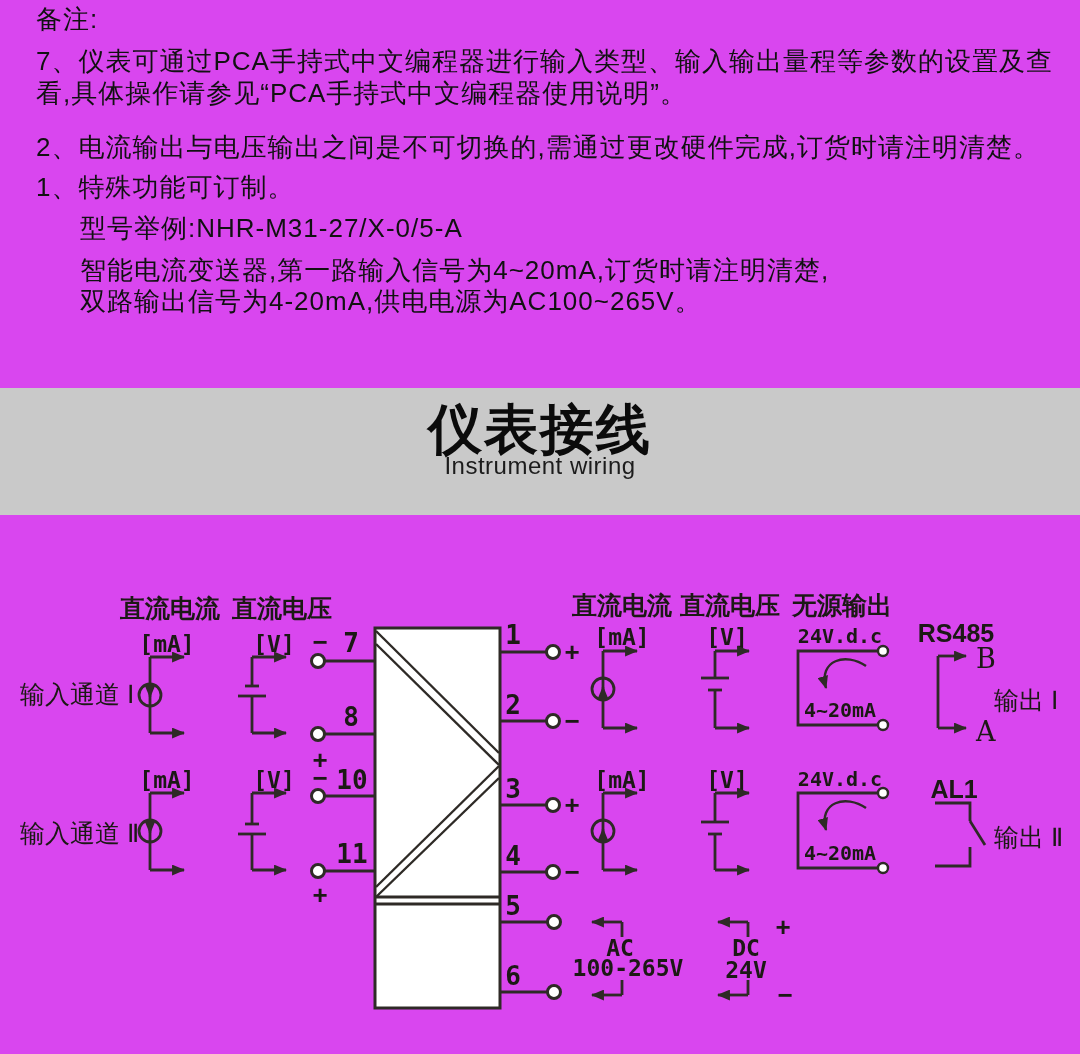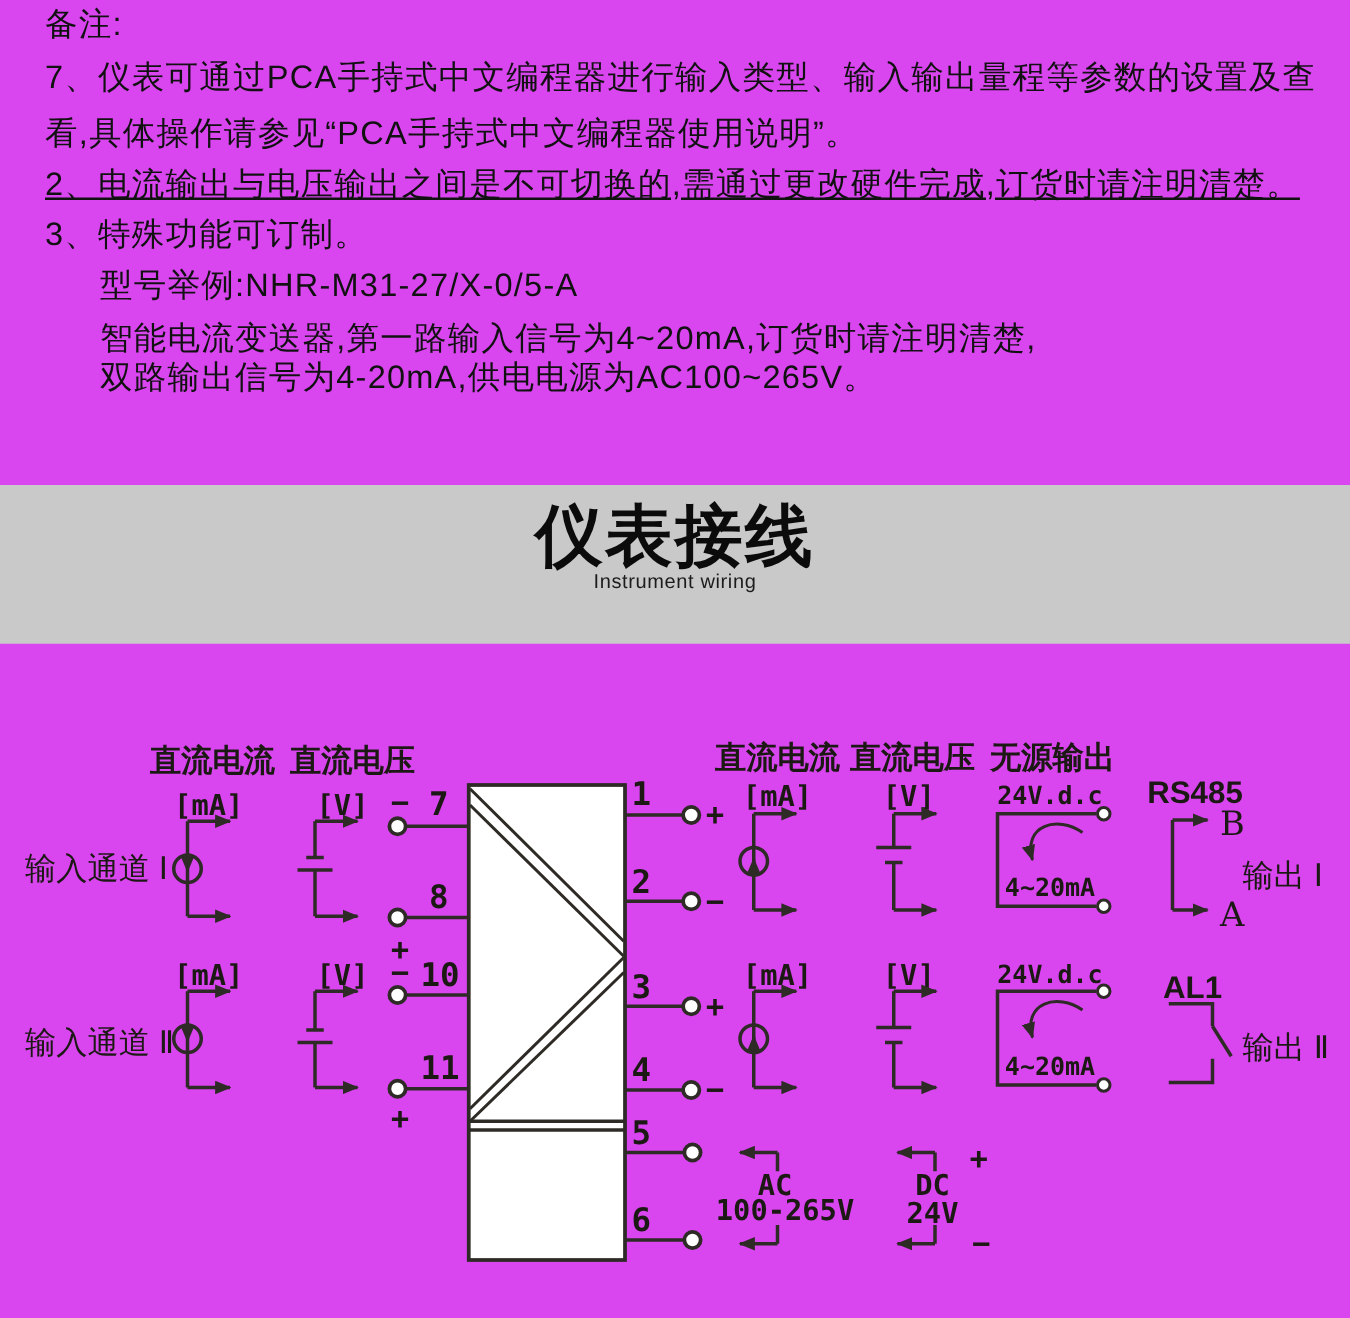--- a/index.html
+++ b/index.html
@@ -3,32 +3,32 @@
 <meta charset="utf-8">
 <style>
   html,body{margin:0;padding:0;background:#ffffff;}
   .page{position:relative;width:1080px;height:1054px;background:#d946ef;overflow:hidden;
         font-family:"Liberation Sans",sans-serif;color:#111;}
   
   .note{position:absolute;font-size:26px;font-weight:500;letter-spacing:1px;
         white-space:nowrap;color:#111;}
   .n0{left:36px;top:2px;}
   .n1{left:36px;top:44px;}
-  .n2{left:36px;top:89px;text-align:center;}
-  .n3{left:36px;top:130px;text-decoration:underline;}
+  .n2{left:36px;top:76px;text-align:center;}
+  .n3{left:36px;top:130px;}
   .n4{left:36px;top:170px;}
   .n5{left:80px;top:211px;}
   .n6{left:80px;top:253px;}
   .n7{left:80px;top:284px;}
   
   .banner{position:absolute;left:0;top:388px;width:1080px;height:127px;
           background:#c9c9c9;text-align:center;}
   .banner-title{padding-top:12px;font-size:54px;font-weight:700;line-height:58px;
           letter-spacing:2px;color:#0b0b0b;}
-  .banner-subtitle{font-size:16px;font-weight:400;line-height:24px;margin-top:-4px;
+  .banner-subtitle{font-size:24px;font-weight:400;line-height:24px;margin-top:-4px;
           color:#1c1c1c;letter-spacing:0.5px;text-align:center;}
   
   svg.diagram{position:absolute;left:0;top:560px;}
   .w{stroke:#2e2a26;stroke-width:2.8;fill:none;}
   .w2{stroke:#2e2a26;stroke-width:2.4;fill:none;}
   .blk{stroke:#2e2a26;stroke-width:3;fill:#ffffff;}
   .term{stroke:#2e2a26;stroke-width:3;fill:#ffffff;}
   .pin{stroke:#2e2a26;stroke-width:2.4;fill:#ffffff;}
   text{fill:#1c1915;}
   .t-hdr{font:700 25px "Liberation Sans",sans-serif;}
@@ -45,21 +45,21 @@
 </head>
 <body>
 
 <div class="page">
 
   <section>
     <div class="note n0">备注:</div>
     <div class="note n1">7、仪表可通过PCA手持式中文编程器进行输入类型、输入输出量程等参数的设置及查</div>
     <div class="note n2">看,具体操作请参见“PCA手持式中文编程器使用说明”。</div>
     <div class="note n3">2、电流输出与电压输出之间是不可切换的,需通过更改硬件完成,订货时请注明清楚。</div>
-    <div class="note n4">3、特殊功能可订制。</div>
+    <div class="note n4">1、特殊功能可订制。</div>
     <div class="note n5">型号举例:NHR-M31-27/X-0/5-A</div>
     <div class="note n6">智能电流变送器,第一路输入信号为4~20mA,订货时请注明清楚,</div>
     <div class="note n7">双路输出信号为4-20mA,供电电源为AC100~265V。</div>
   </section>
 
   <section class="banner">
     <div class="banner-title">仪表接线</div>
     <div class="banner-subtitle">Instrument wiring</div>
   </section>
 

